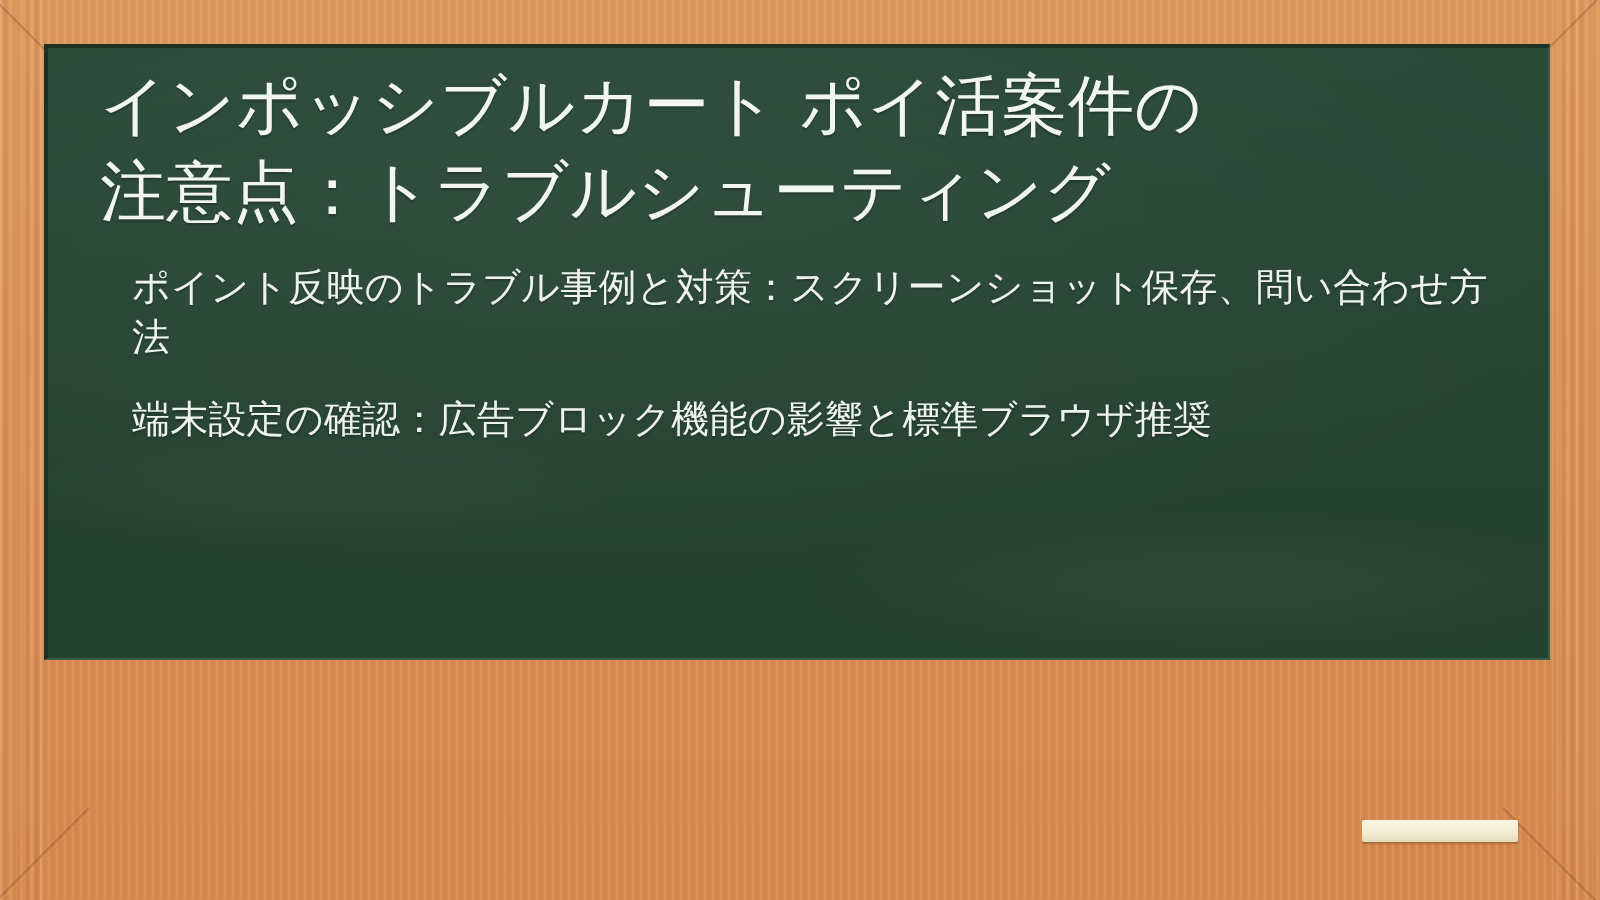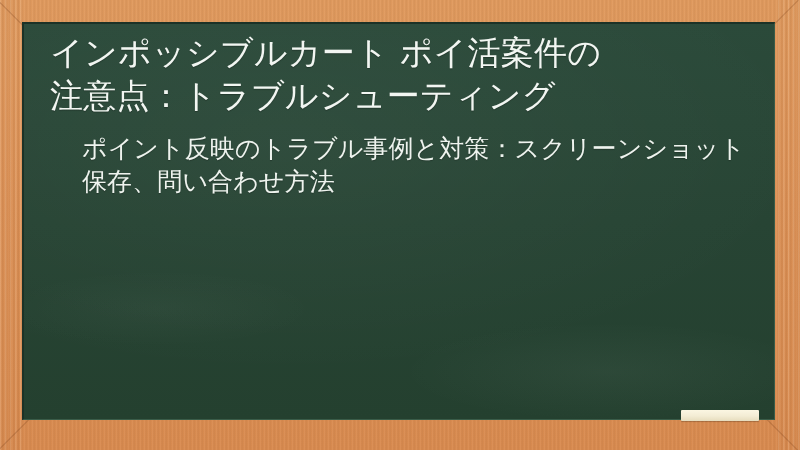--- a/index.html
+++ b/index.html
@@ -74,21 +74,21 @@
   }
   #frame-grain-left  { left: 0; }
   #frame-grain-right { right: 0; }
 
   
   #chalkboard {
     position: absolute;
     left: 22px;
     top: 22px;
     width: 753px;
-    height: 398px;
+    height: 308px;
     box-sizing: border-box;
     background:
       radial-gradient(ellipse 120% 100% at 35% 30%,
         rgba(255,255,255,0.035) 0%,
         rgba(255,255,255,0.00) 60%),
       linear-gradient(180deg, #2b4a3a 0%, #274434 50%, #24402f 100%);
     border-top: 2px solid #1c3227;
     border-left: 2px solid #1c3227;
     border-right: 1px solid #3a5c49;
     border-bottom: 1px solid #3a5c49;
@@ -123,24 +123,24 @@
     margin: 0;
   }
 
   #points-list {
     list-style: none;
     margin: 14px 0 0 0;
     padding: 0 0 0 16px;
   }
   .point-item {
     color: #eef3ee;
-    font-size: 25px;
+    font-size: 19px;
     line-height: 1.32;
     letter-spacing: 0.1px;
-    margin: 0 0 16px 16px;
+    margin: 0 0 16px 0;
     padding: 0;
     text-shadow: 0 1px 1px rgba(0,0,0,0.22);
     max-width: 700px;
   }
   .point-item:last-child { margin-bottom: 0; }
 
   
   #chalk-piece {
     position: absolute;
     left: 681px;
@@ -167,20 +167,21 @@
   <div id="chalkboard">
     <div id="chalk-dust"></div>
 
     <div id="board-content">
 
       <h1 id="title-block">インポッシブルカート ポイ活案件の
 注意点：トラブルシューティング</h1>
 
       <ul id="points-list">
         <li class="point-item">ポイント反映のトラブル事例と対策：スクリーンショット保存、問い合わせ方法</li>
+        <li class="point-item">端末設定の確認：広告ブロック機能の影響と標準ブラウザ推奨</li>
       </ul>
 
     </div>
   </div>
 
   <div id="chalk-piece"></div>
 
 </div>
 
 </body></html>

